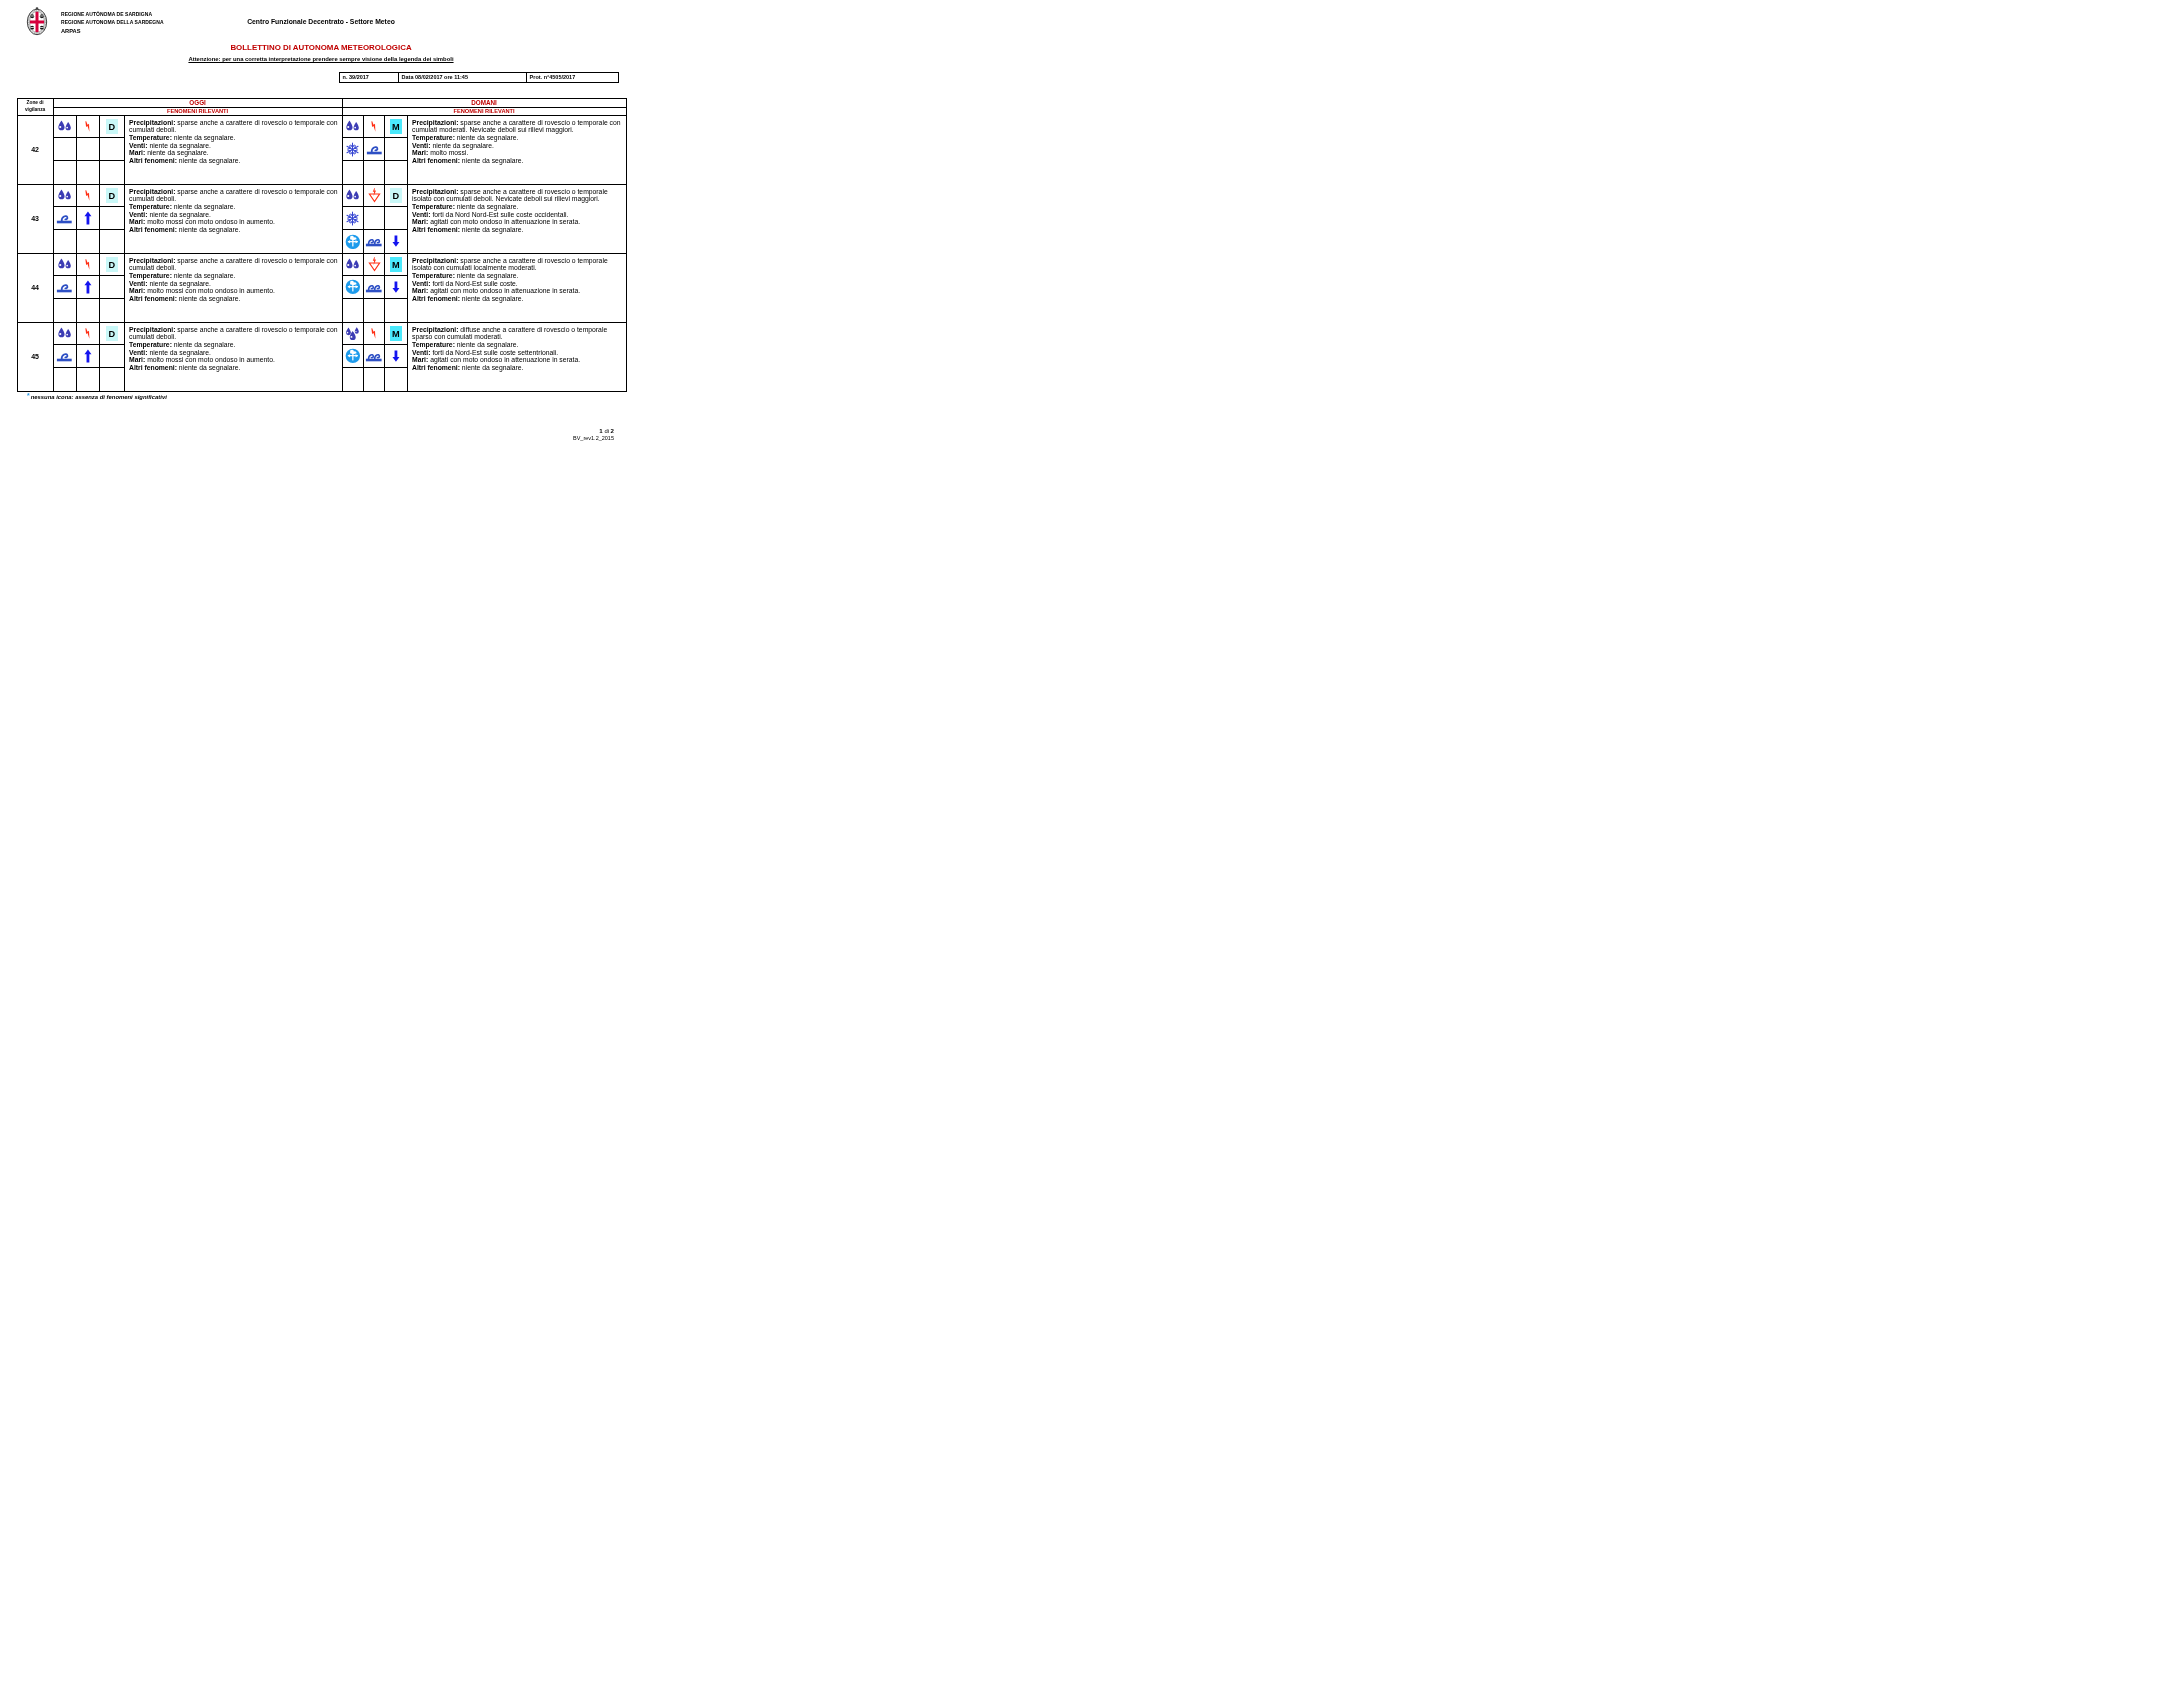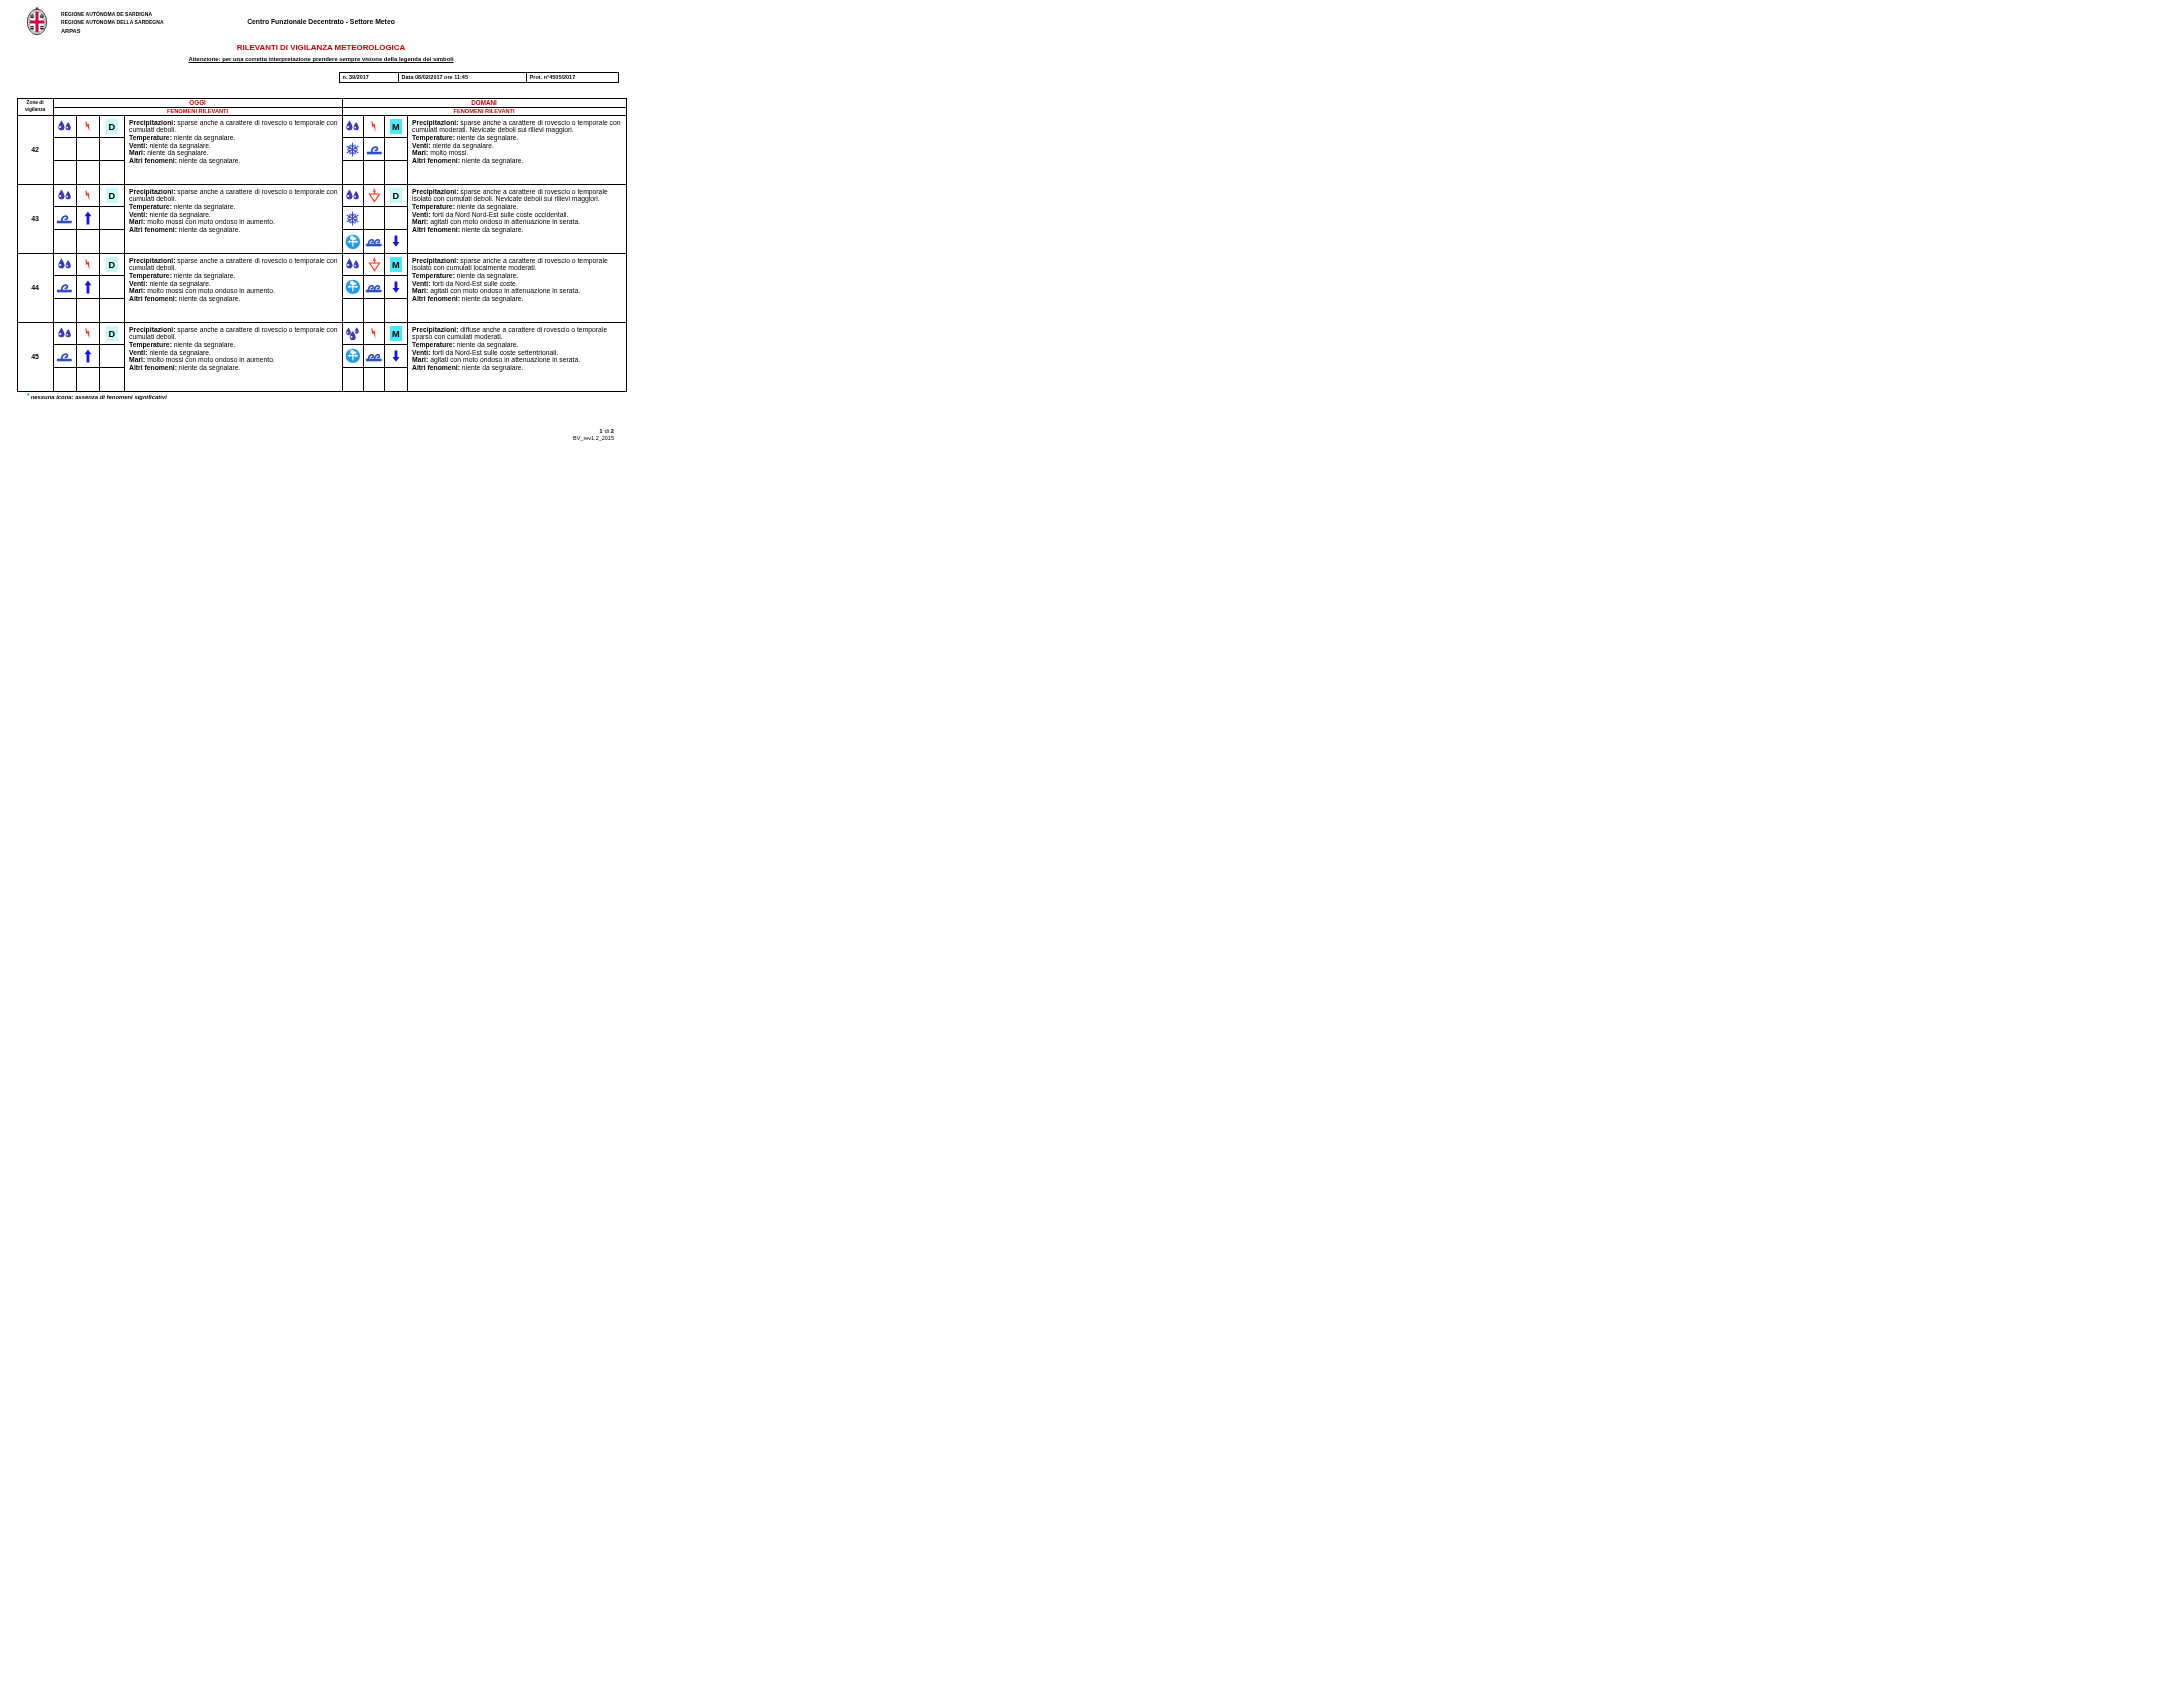--- a/index.html
+++ b/index.html
@@ -86,21 +86,21 @@
         <rect x="32" y="45.6" width="8" height="1.7"></rect>
     </g>
   </svg>
 </div>
 <div class="org-block">
   <div class="org-line">REGIONE AUTÒNOMA DE SARDIGNA</div>
   <div class="org-line">REGIONE AUTONOMA DELLA SARDEGNA</div>
   <div class="org-arpas">ARPAS</div>
 </div>
 <div class="center-title">Centro Funzionale Decentrato - Settore Meteo</div>
-<div class="doc-title" id="doc-title" style="color: rgb(192, 0, 0);">RILEVANTI DI VIGILANZA METEOROLOGICA</div>
+<div class="doc-title" id="doc-title" style="color: rgb(192, 0, 0);">BOLLETTINO DI AUTONOMA METEOROLOGICA</div>
 <div class="attention">Attenzione: per una corretta interpretazione prendere sempre visione della legenda dei simboli</div>
 
 <div class="info-bar">
   <div class="info-cell info-num">n. 39/2017</div>
   <div class="info-cell info-date">Data 08/02/2017 ore 11:45</div>
   <div class="info-cell info-prot">Prot. n°4505/2017</div>
 </div>
 
 <div class="vtable">
   <div class="thead">

